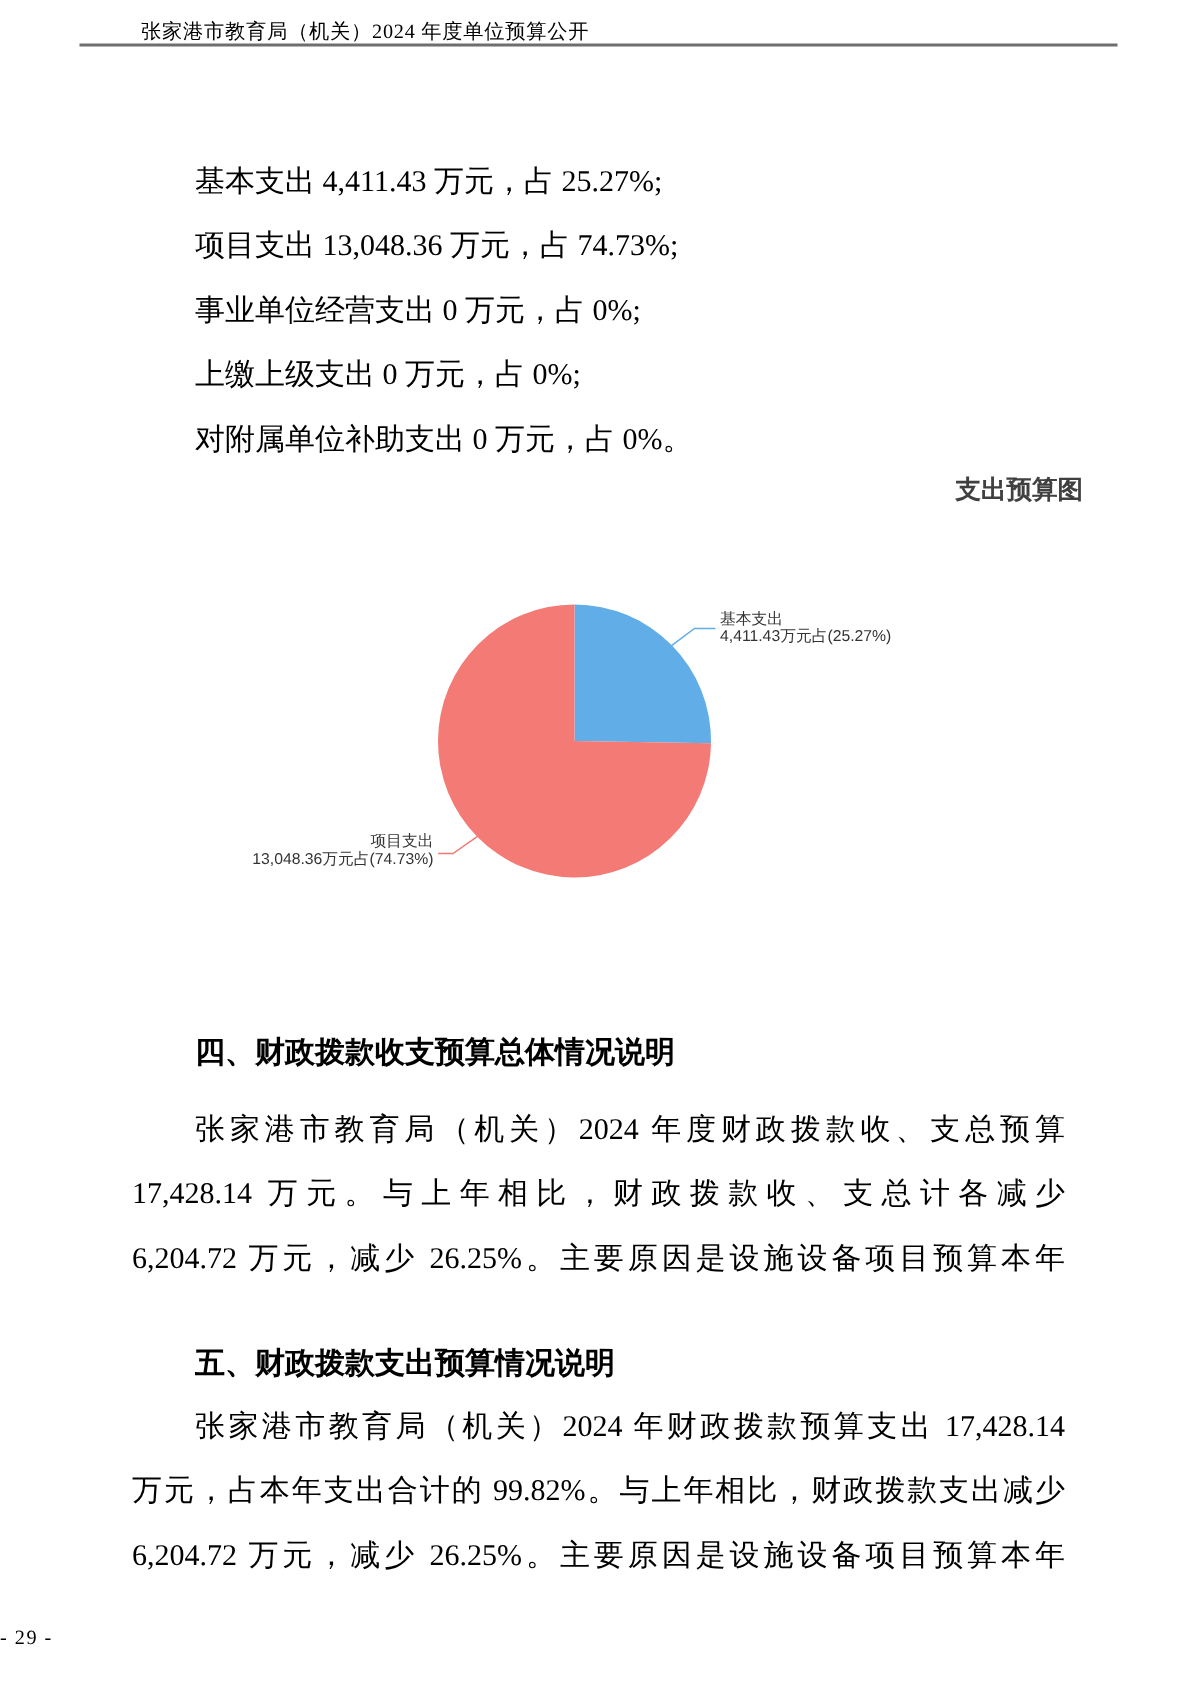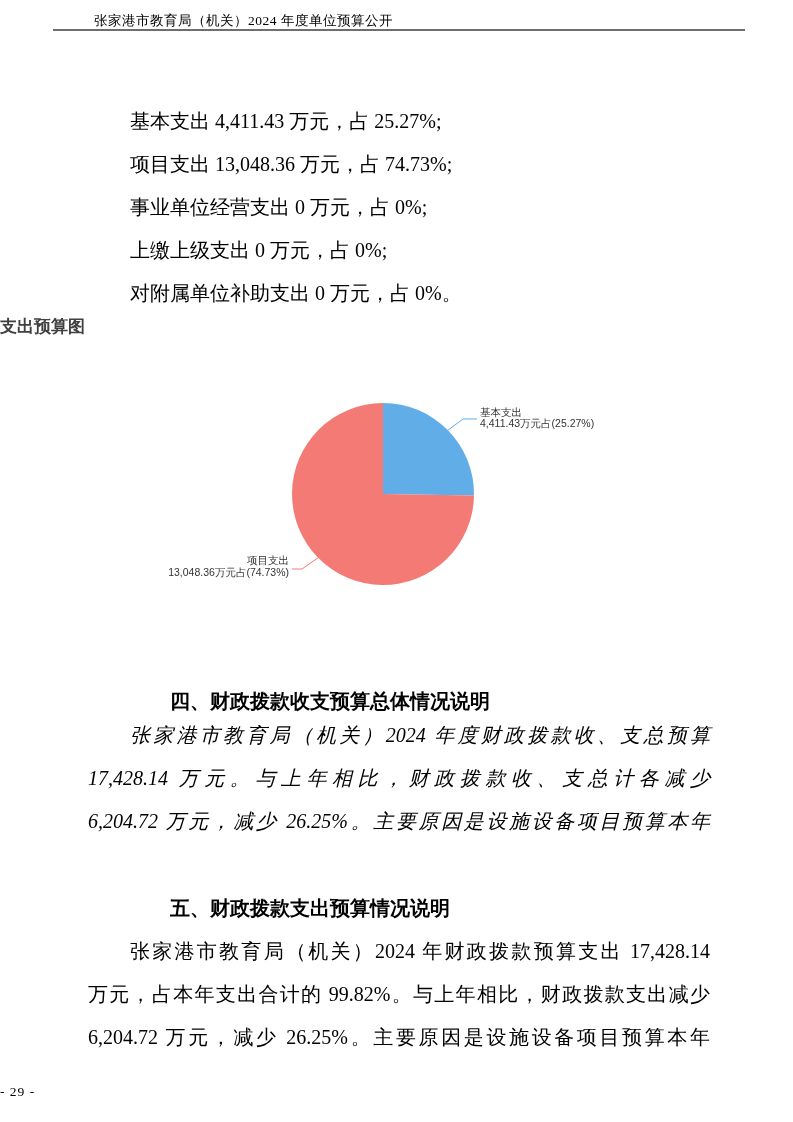--- a/index.html
+++ b/index.html
@@ -5,32 +5,32 @@
   html,body{margin:0;padding:0;background:#fff;}
   .page{position:relative;width:793px;height:1122px;background:#ffffff;
         font-family:"Liberation Serif",serif;color:#000;overflow:hidden;}
 
   .header-title{position:absolute;left:54px;top:12px;font-size:13.5px;letter-spacing:.5px;white-space:nowrap;margin-left:40px;}
   .header-rule{position:absolute;left:53px;top:29px;width:692px;height:2px;background:#6e6e6e;}
 
   .expense-list{position:absolute;left:130px;top:100px;font-size:20px;}
   .expense-line{line-height:43px;white-space:pre;}
 
-  .chart-title{position:absolute;left:0;top:315px;width:722px;text-align:left;
+  .chart-title{position:absolute;left:0;top:315px;width:722px;text-align:right;
                font-family:"Liberation Sans",sans-serif;font-weight:bold;font-size:17px;color:#404040;}
 
   #pie-svg{position:absolute;left:0;top:375px;}
   #pie-svg text{font-family:"Liberation Sans",sans-serif;font-size:10.5px;fill:#333;}
 
-  .section-heading{position:absolute;left:130px;font-size:20px;font-weight:bold;white-space:nowrap;margin-left:40px;}
+  .section-heading{position:absolute;left:130px;font-size:20px;font-weight:bold;white-space:nowrap;}
   #sec4-h{top:688px;}
   #sec5-h{top:895px;}
 
   .para{position:absolute;left:88px;width:622px;font-size:20px;}
-  #sec4-p{top:714px;font-style:italic;}
+  #sec4-p{top:732px;}
   #sec5-p{top:930px;}
   .para-line{line-height:43px;}
   .para-line.justify{text-align:justify;text-align-last:justify;}
   .para-line.indent{text-indent:42px;}
 
   .footer{position:absolute;left:0;top:1084px;width:793px;font-size:13.5px;letter-spacing:1px;}
 </style>
 </head>
 <body>
 

